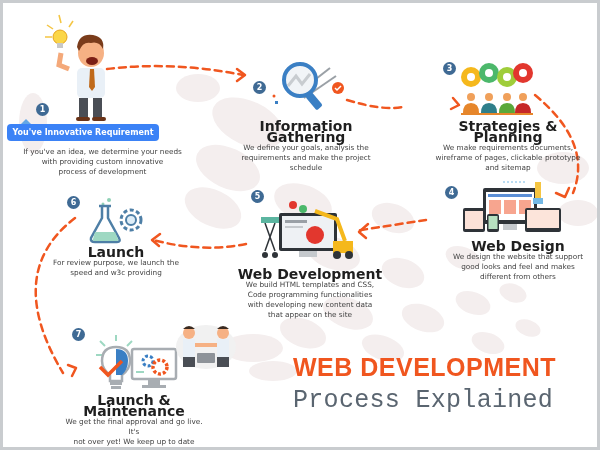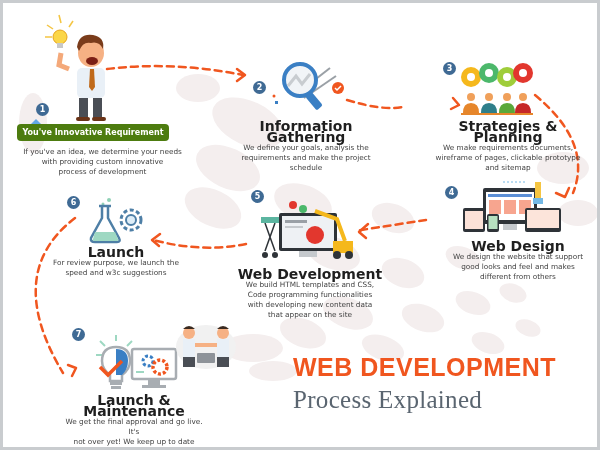--- a/index.html
+++ b/index.html
@@ -6,24 +6,24 @@
   html, body { width: 600px; height: 450px; overflow: hidden; background: #fff; }
   body { font-family: "DejaVu Sans", sans-serif; position: relative; }
   .frame { position: absolute; left: 0; top: 0; width: 600px; height: 450px; border: 3px solid #c9cccf; background: #fff; overflow: hidden; }
   .bg-dots { position: absolute; left: 0; top: 0; width: 600px; height: 450px; pointer-events: none; }
   .path-svg { position: absolute; left: 0; top: 0; width: 600px; height: 450px; pointer-events: none; }
   .step { position: absolute; text-align: center; }
   .step-title { font-weight: bold; font-size: 14px; color: #1f1f1f; line-height: 11px; }
   .step-desc { font-size: 7.3px; color: #444; line-height: 10px; }
   .num { position: absolute; width: 13px; height: 13px; border-radius: 50%; background: #3f6a94; color: #fff; font-size: 8px; font-weight: bold; text-align: center; line-height: 13px; }
   .ill { position: absolute; }
-  .s1-badge { position: absolute; left: 14px; top: 121px; width: 152px; height: 17px; background: #4d7c0f; border-radius: 4px; color: #fff; font-weight: bold; font-size: 8px; text-align: center; line-height: 17px; }
+  .s1-badge { position: absolute; left: 4px; top: 121px; width: 152px; height: 17px; background: #3b82f6; border-radius: 4px; color: #fff; font-weight: bold; font-size: 8px; text-align: center; line-height: 17px; }
   .s1-badge:before { content: ""; position: absolute; left: 14px; top: -5px; border-left: 5px solid transparent; border-right: 5px solid transparent; border-bottom: 5px solid #64a7e6; }
   .hero-title { position: absolute; left: 290px; top: 350px; font-family: "Liberation Sans", sans-serif; font-weight: bold; font-size: 25px; color: #f0561f; letter-spacing: 0.5px; }
-  .hero-sub { position: absolute; left: 290px; top: 383px; font-family: Liberation Serif, serif; font-size: 25px; color: #5a6570; letter-spacing: 0.3px; }
+  .hero-sub { position: absolute; left: 290px; top: 383px; font-family: Liberation Mono, monospace; font-size: 25px; color: #5a6570; letter-spacing: 0.3px; }
 </style>
 </head>
 <body>
 
 <div class="frame">
 
   <svg class="bg-dots" viewBox="0 0 600 450">
     <g fill="#f4eeee">
       <ellipse cx="245" cy="120" rx="38" ry="22" transform="rotate(25 245 120)"></ellipse>
       <ellipse cx="225" cy="165" rx="34" ry="20" transform="rotate(25 225 165)"></ellipse>
@@ -203,21 +203,21 @@
     <circle cx="22" cy="4" r="2" fill="#8fd1b6"></circle>
       <circle cx="16" cy="8" r="1.5" fill="#8fd1b6"></circle>
     <path d="M12 10 L24 10 M15 10 L15 22 L4 42 Q3 46 8 46 L30 46 Q34 46 32 42 L21 22 L21 10" stroke="#4e7fa6" stroke-width="2.5" fill="#ffffff"></path>
     <path d="M8 36 L28 36 L31 43 Q32 45 29 45 L8 45 Q5 45 6 43 Z" fill="#9ed8c2"></path>
     <circle cx="44" cy="24" r="10" fill="none" stroke="#4e7fa6" stroke-width="3" stroke-dasharray="4 2.5"></circle>
     <circle cx="44" cy="24" r="5" fill="#dfeef8" stroke="#4e7fa6" stroke-width="2"></circle>
   </svg>
   <div class="step" style="left:48px;top:244px;width:130px;">
     <div class="step-title">Launch</div>
     <div class="step-desc">For review purpose, we launch the</div>
-    <div class="step-desc">speed and w3c suggestions</div>
+    <div class="step-desc">speed and w3c providing</div>
   </div>
 
   <div class="num" style="left:69px;top:325px;">7</div>
   <svg class="ill" style="left:85px;top:330px;" width="90" height="60" viewBox="0 0 90 60">
     <g stroke="#9ed8c2" stroke-width="2">
         <line x1="28" y1="2" x2="28" y2="8"></line>
         <line x1="12" y1="8" x2="17" y2="13"></line>
         <line x1="44" y1="8" x2="39" y2="13"></line>
         <line x1="8" y1="22" x2="14" y2="22"></line>
       </g>

